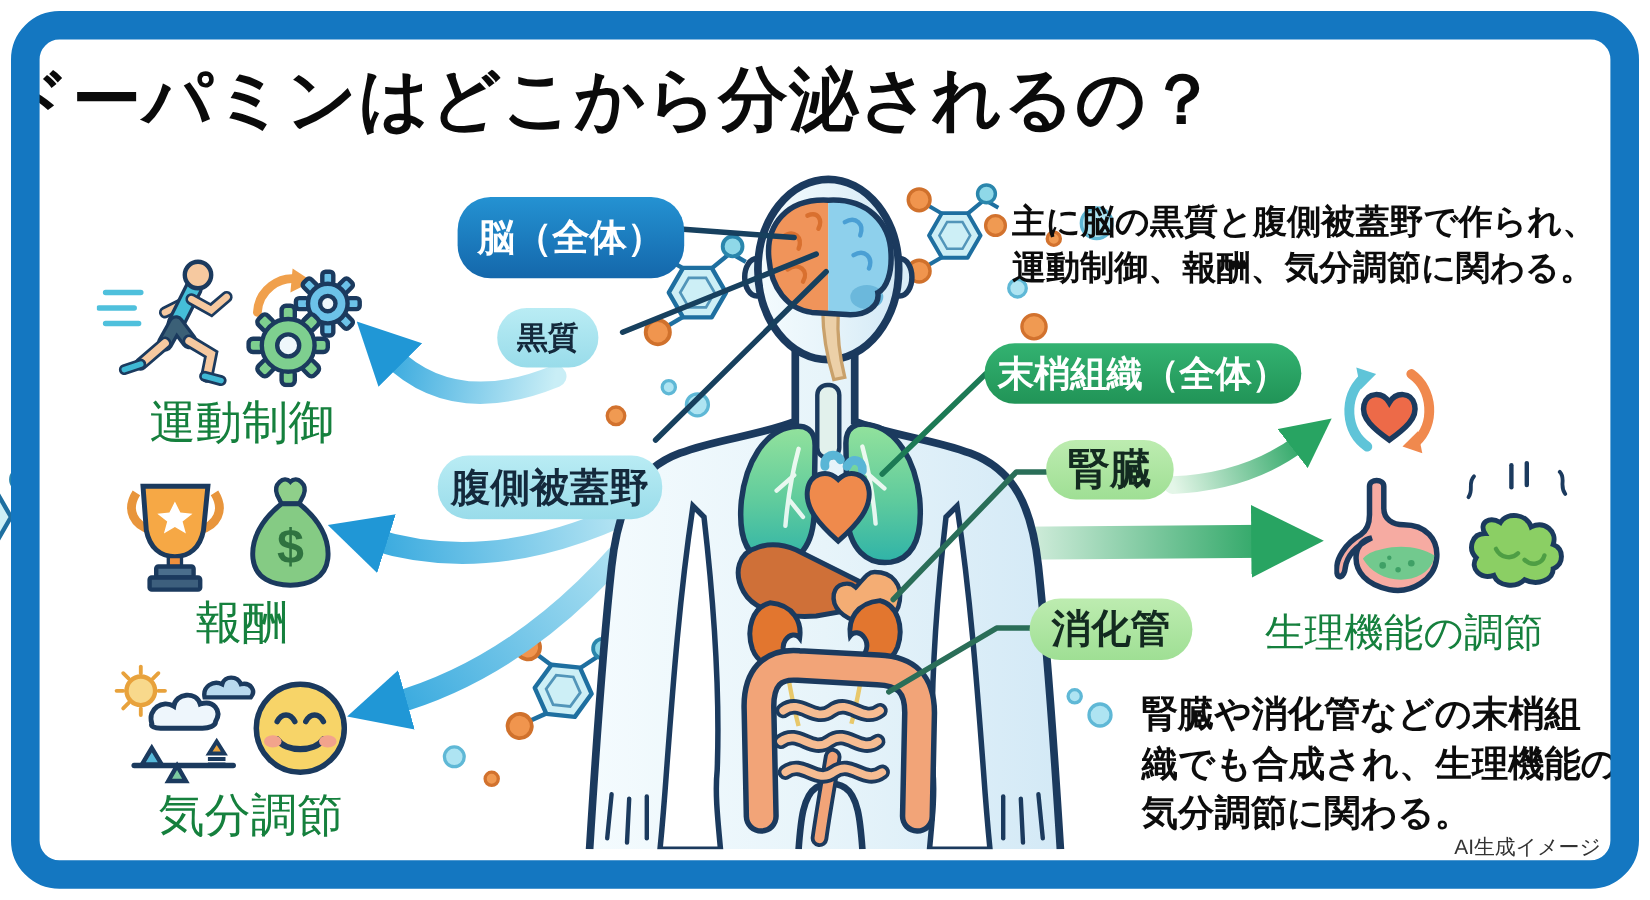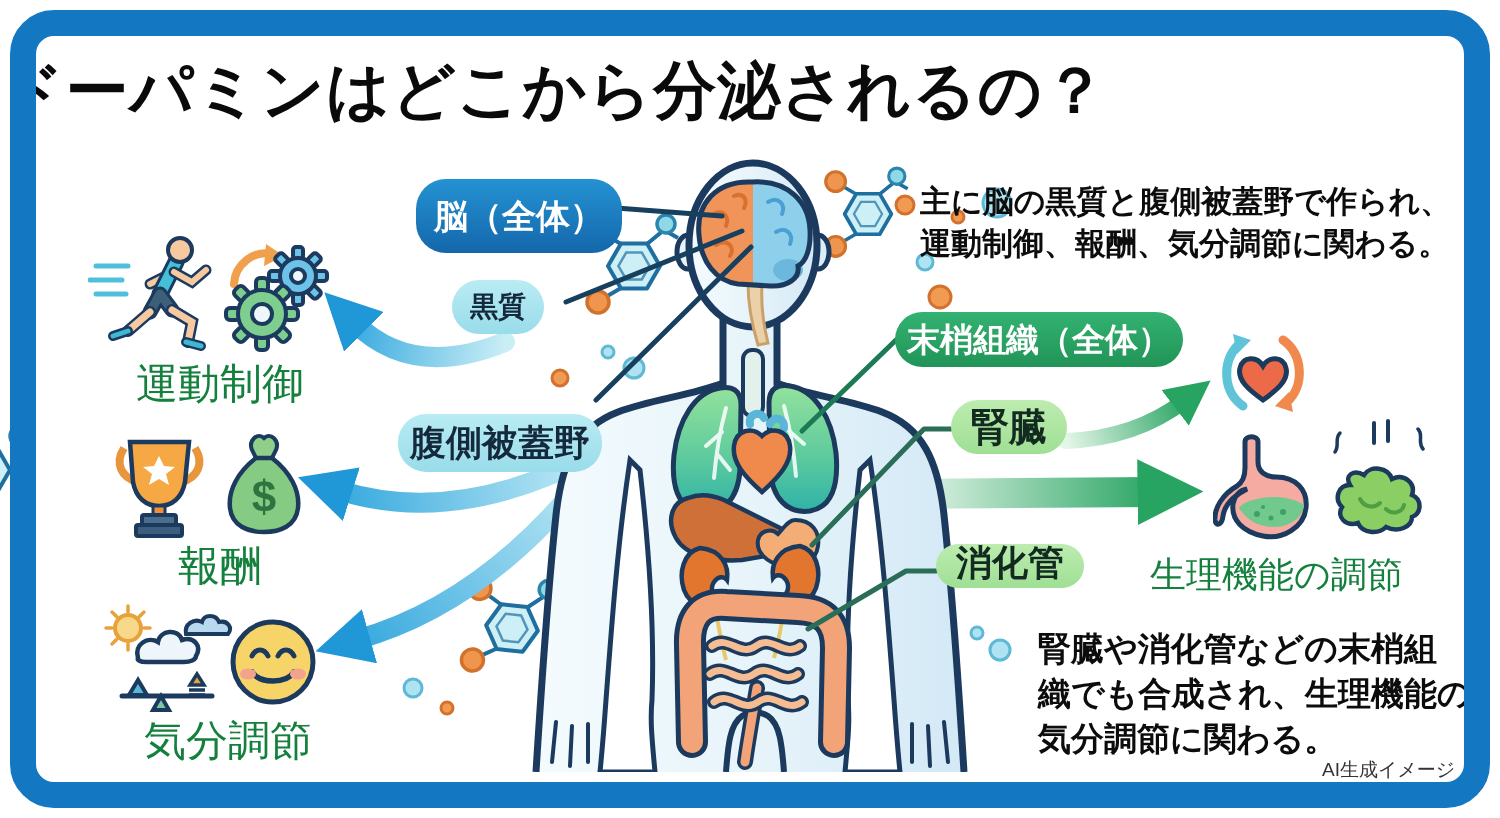--- a/index.html
+++ b/index.html
@@ -34,21 +34,21 @@
     border-radius:28px;font-size:33px;height:55px;padding:0 12px;
   }
   .badge-lightgreen{
     background:linear-gradient(180deg,#bdecb0,#9fdf94);color:#132a20;border-radius:28px;
   }
   .b-nigra{left:452px;top:280px;height:54px;font-size:28px;padding:0 18px;}
   .b-vta{left:398px;top:386px;height:58px;font-size:36px;padding:0 12px;margin-top:28px;}
   .b-brain{left:416px;top:179px;}
   .b-periph{left:895px;top:312px;}
   .b-kidney{left:951px;top:400px;height:54px;font-size:38px;padding:0 20px;}
-  .b-gi{left:936px;top:544px;height:44px;font-size:36px;padding:0 20px;font-family:Liberation Mono, monospace;}
+  .b-gi{left:936px;top:544px;height:56px;font-size:36px;padding:0 20px;}
   .fn-label{
     position:absolute;z-index:10;width:220px;text-align:center;
     font-size:42px;font-weight:400;color:#15803d;white-space:nowrap;
   }
   .fn-motor{left:110px;top:356px;}
   .fn-reward{left:110px;top:538px;}
   .fn-mood{left:118px;top:713px;}
   .fn-physio{left:1150px;top:551px;width:320px;font-size:36px;text-align:left;}
   .note{position:absolute;z-index:10;font-weight:800;color:#0c0c0c;}
   .note span{display:block;white-space:nowrap;}

